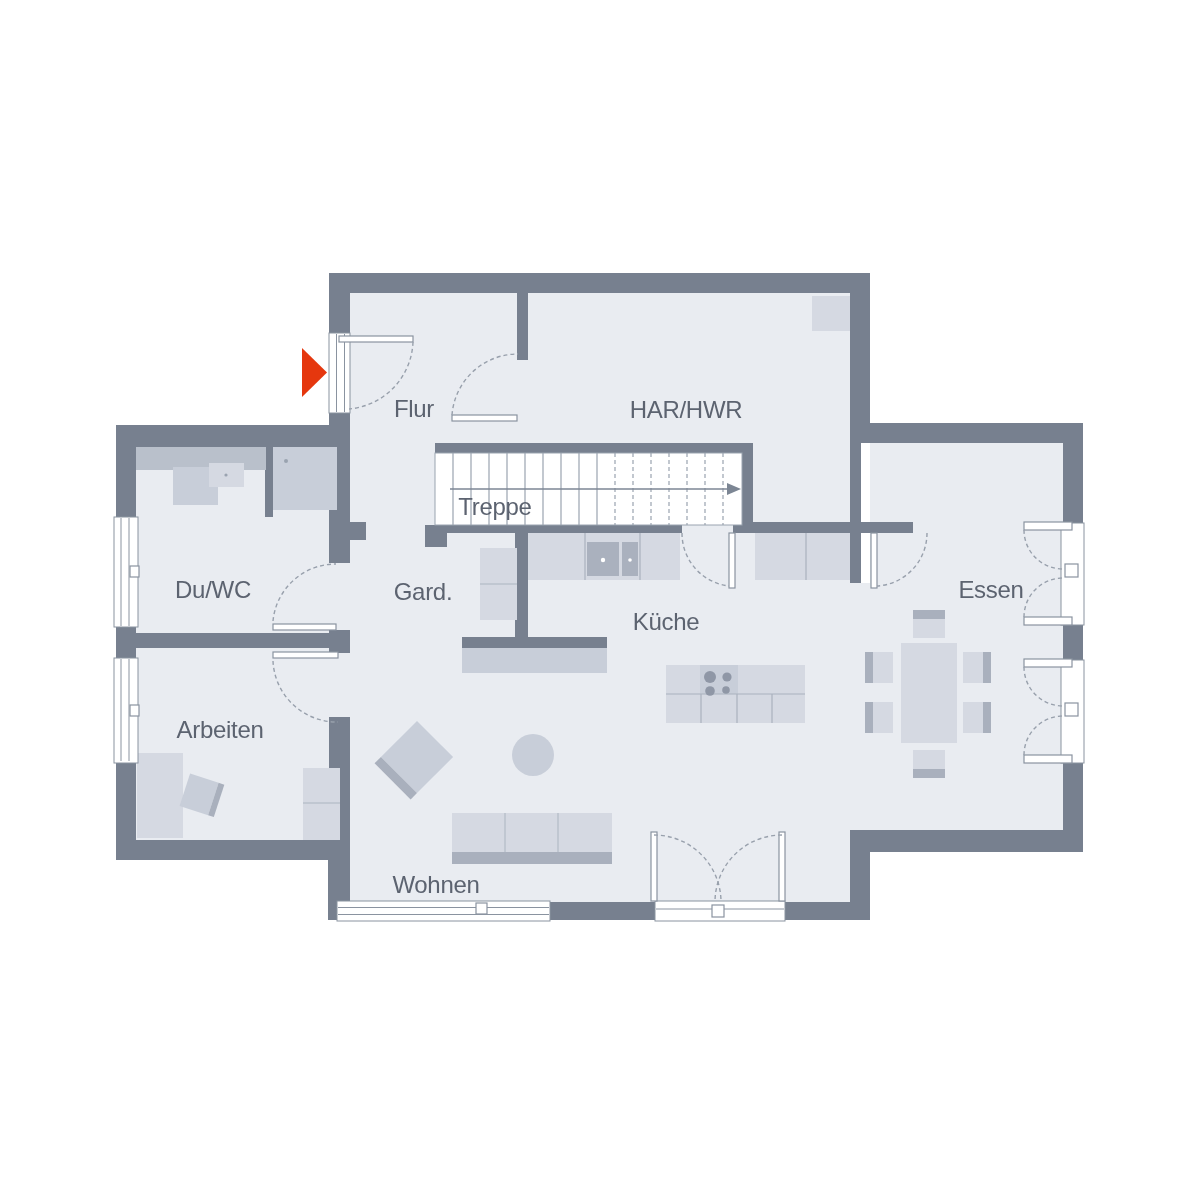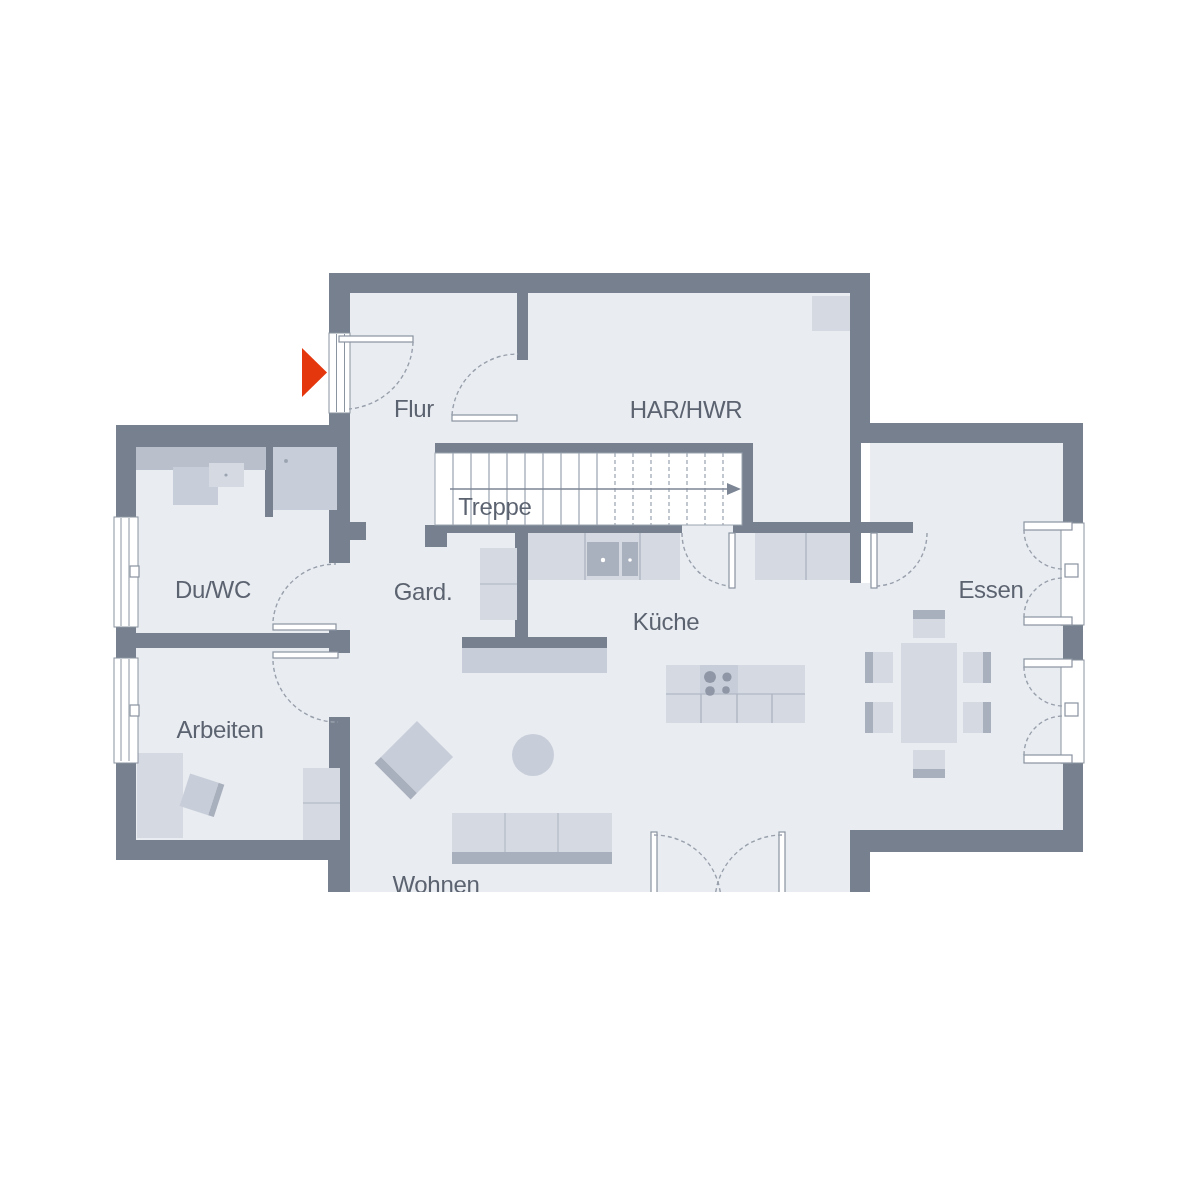--- a/index.html
+++ b/index.html
@@ -1,16 +1,16 @@
 <!DOCTYPE html>
 <html><head>
 <meta charset="utf-8">
 <style>
   html,body{margin:0;padding:0;background:#ffffff;}
-  .canvas{position:relative;width:1200px;height:892px;background:#ffffff;overflow:hidden;
+  .canvas{position:relative;width:1200px;height:1200px;background:#ffffff;overflow:hidden;
           font-family:"Liberation Sans", sans-serif;}
   svg{display:block;}
   .wall{fill:#77808f;}
   .floor{fill:#e9ecf1;}
   .opening{fill:#e9ecf1;}
   .white{fill:#ffffff;}
   .outline{stroke:#8a93a0;stroke-width:1.2;fill:#ffffff;}
   .thinline{stroke:#8a93a0;stroke-width:1;fill:none;}
   .stairline{stroke:#9aa3b0;stroke-width:1.2;fill:none;}
   .stairdash{stroke:#9aa3b0;stroke-width:1.2;fill:none;stroke-dasharray:4 3;}

